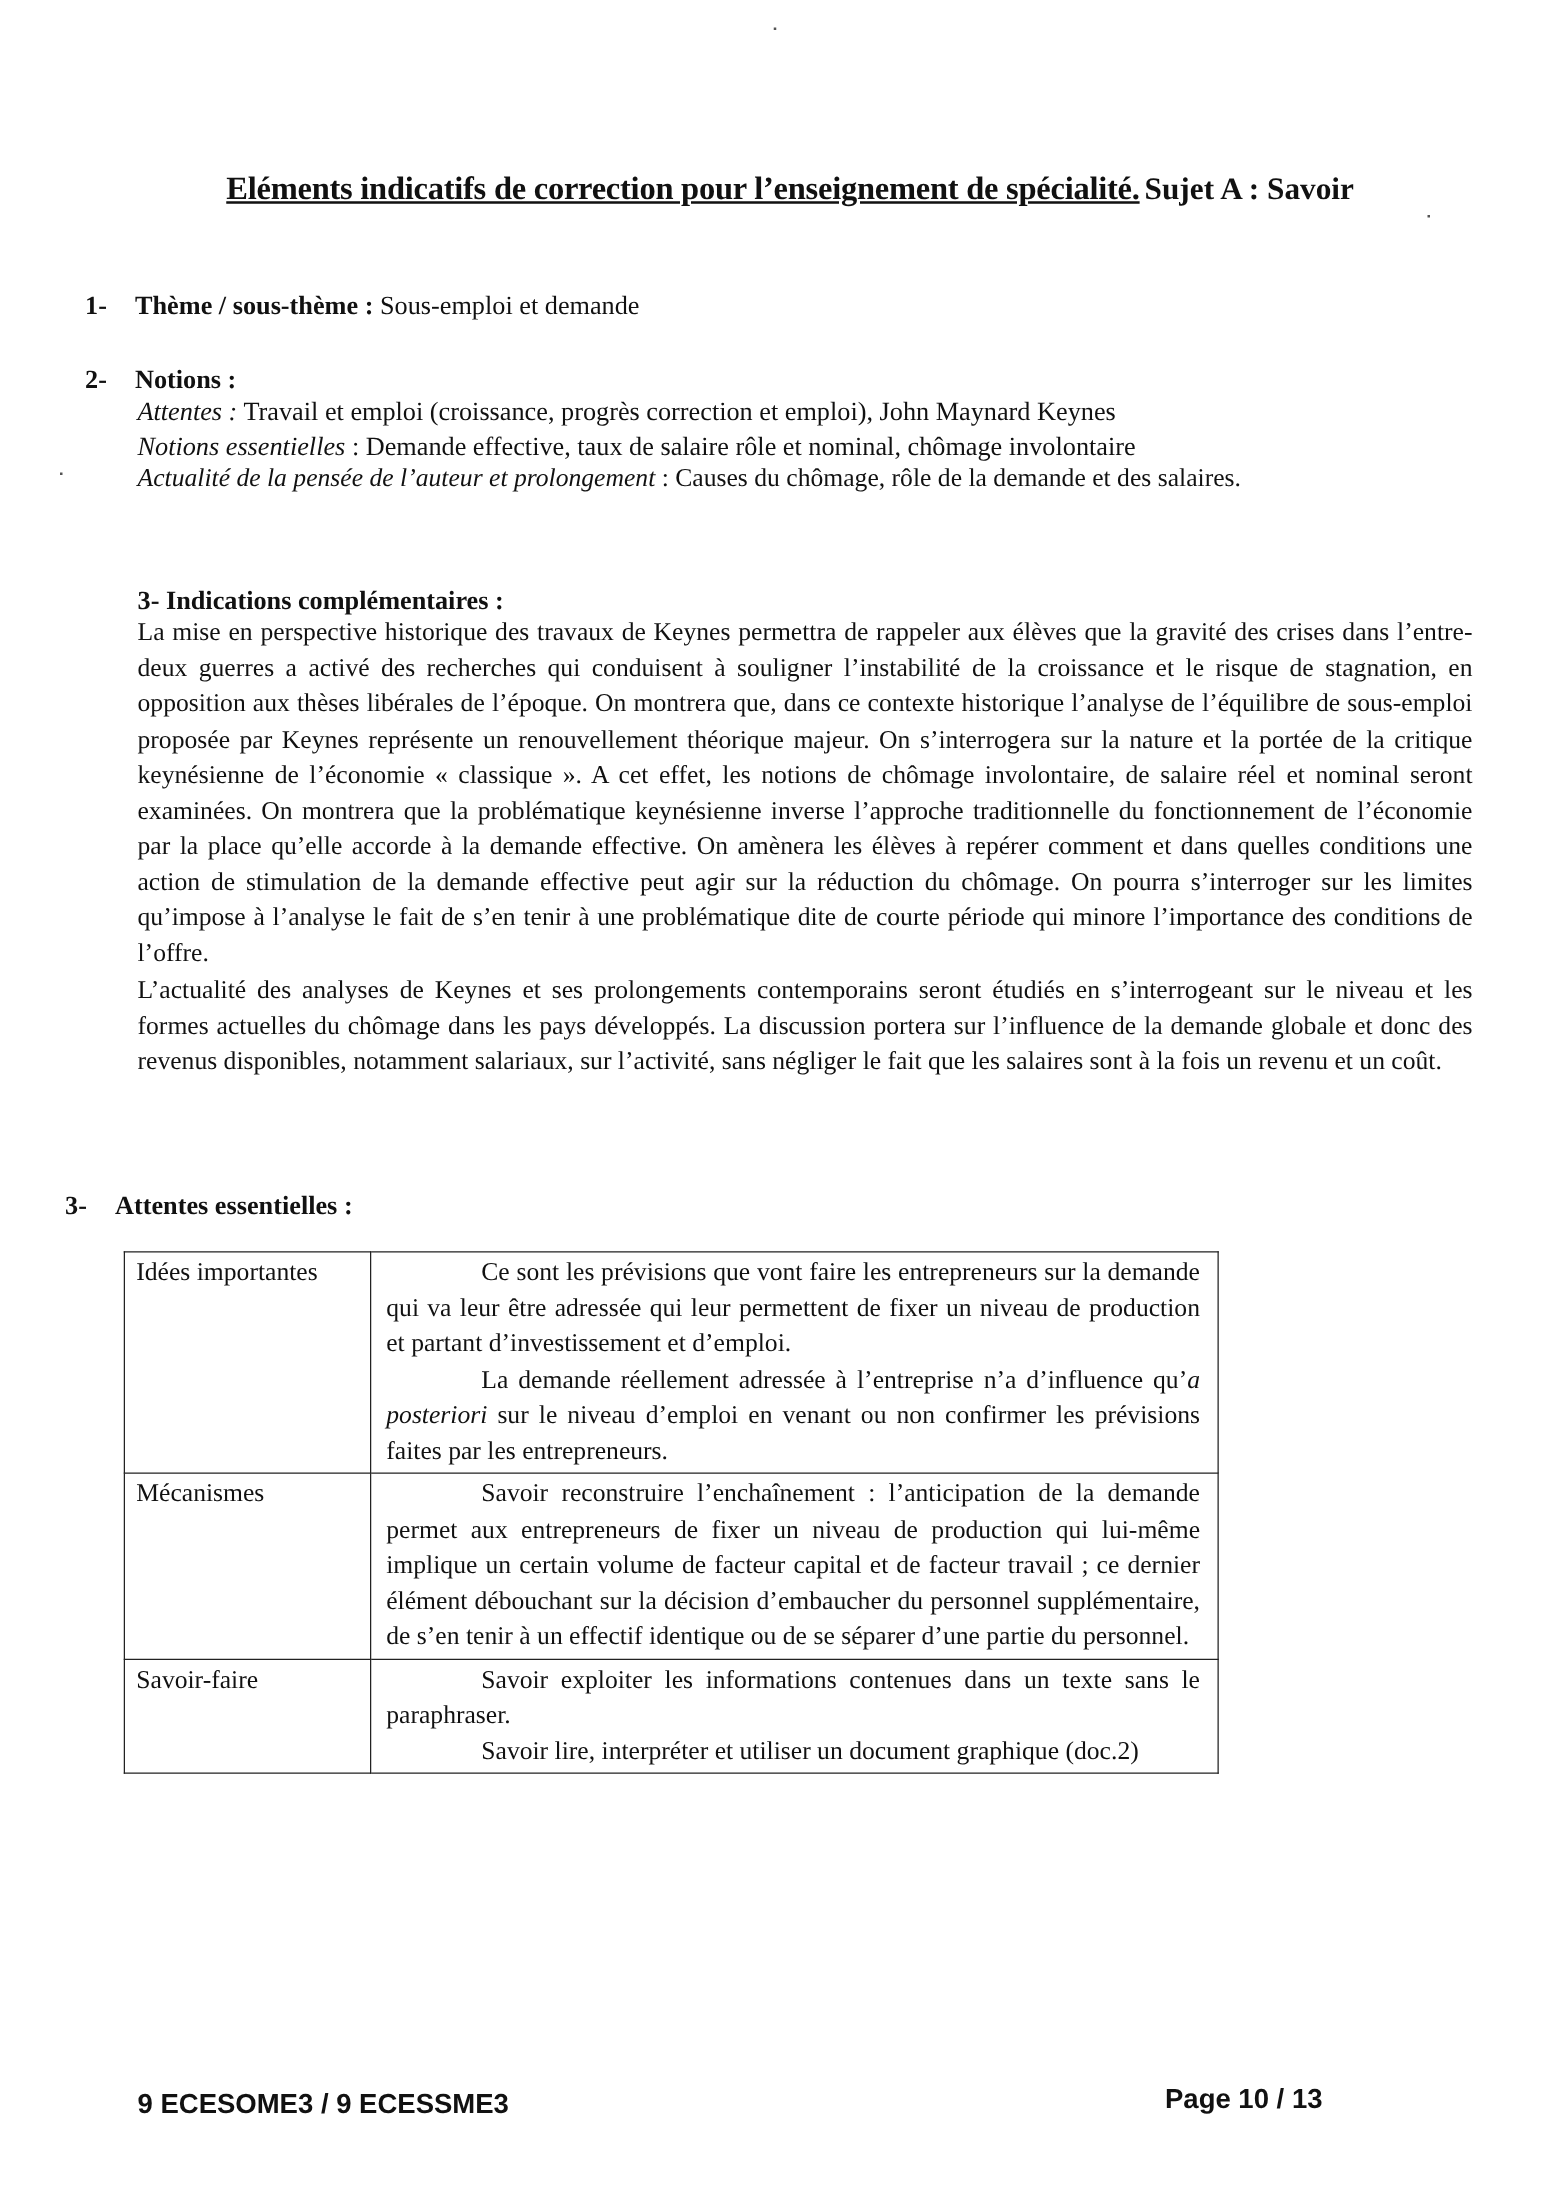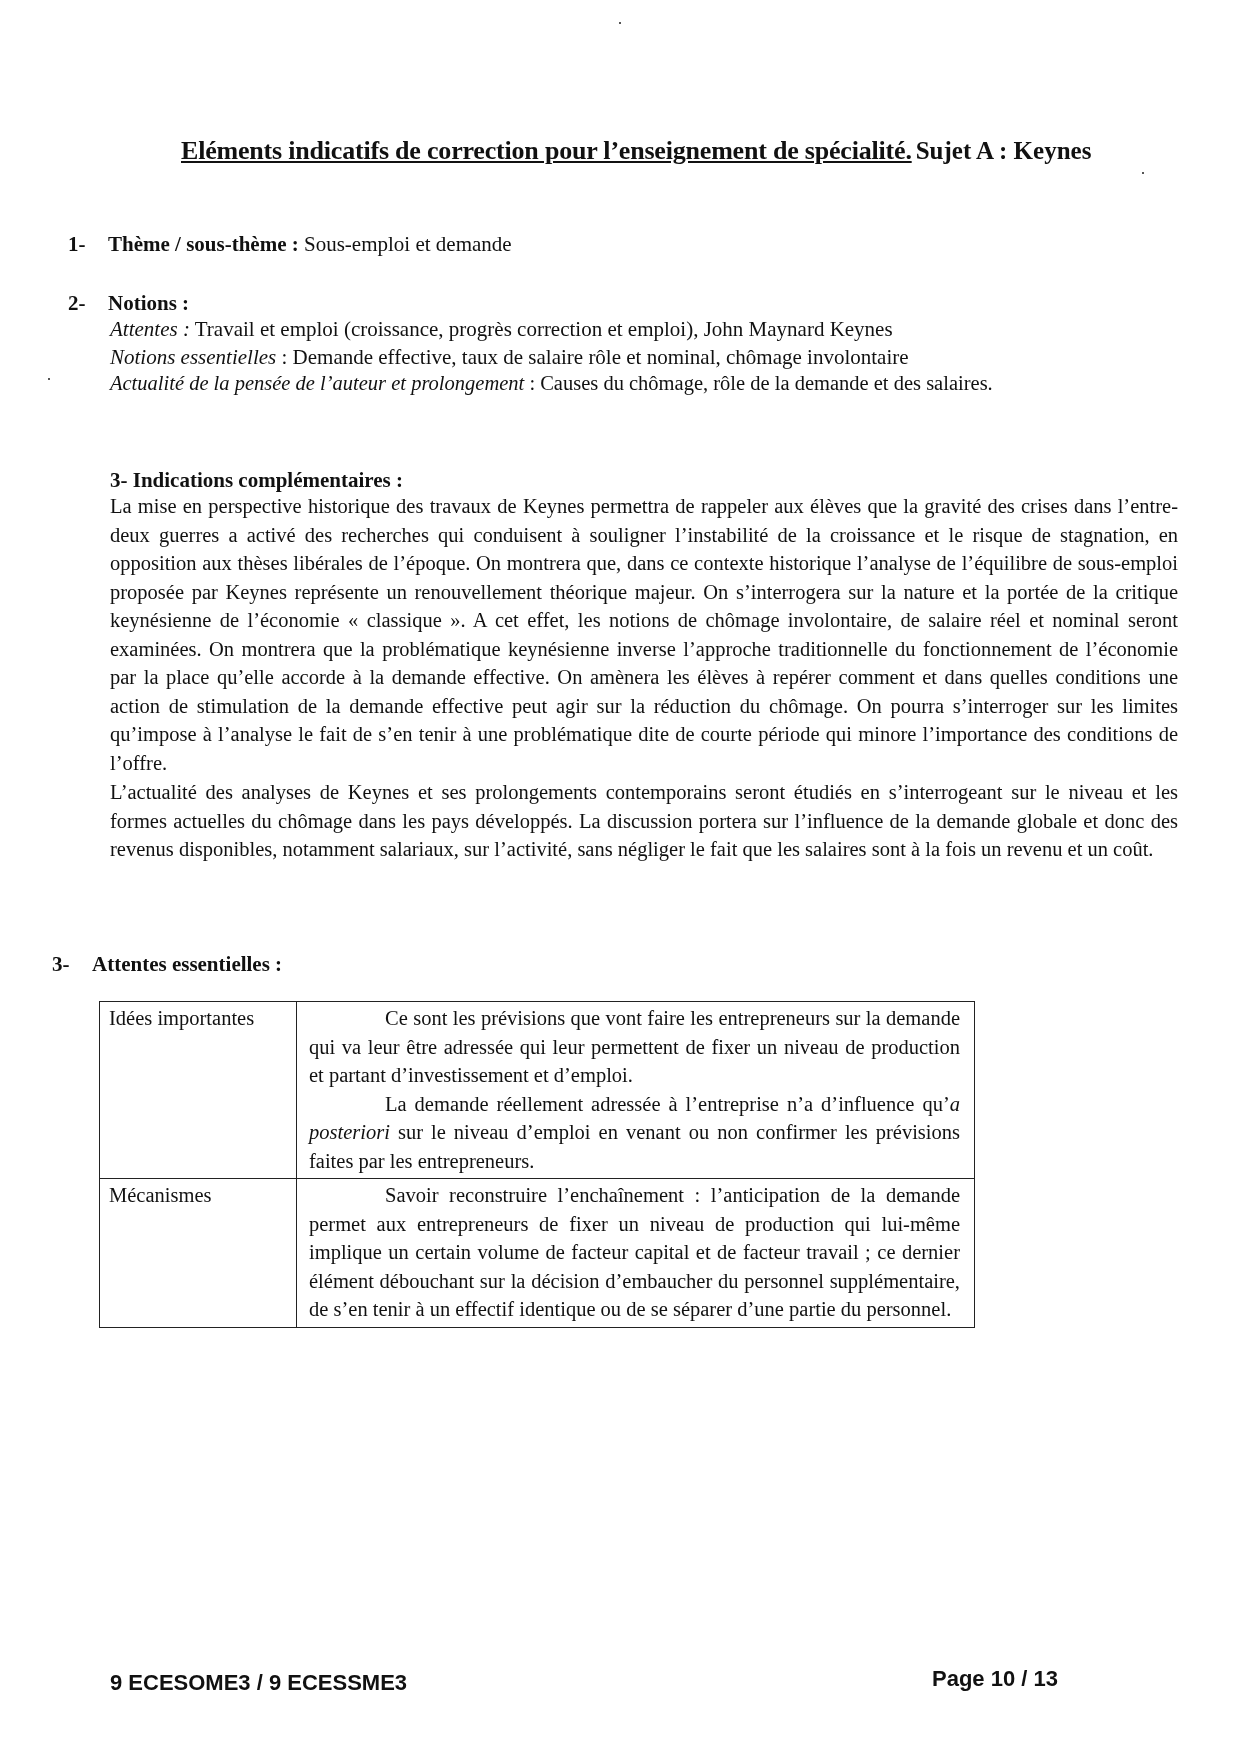--- a/index.html
+++ b/index.html
@@ -25,21 +25,21 @@
   .dot { width:2px; height:2px; background:#555; }
 </style>
 </head>
 <body>
 
 <div class="abs dot" style="left:619px;top:22px;"></div>
 <div class="abs dot" style="left:1142px;top:172px;"></div>
 <div class="abs dot" style="left:48px;top:378px;"></div>
 
 <div class="abs title">
-  <span class="u">Eléments indicatifs de correction pour l’enseignement de spécialité.</span><span class="s">Sujet A : Keynes</span>
+  <span class="u">Eléments indicatifs de correction pour l’enseignement de spécialité.</span><span class="s">Sujet A : Savoir</span>
 </div>
 
 <div class="abs line" style="left:68px;top:230px;">
   <span class="num">1-</span><span class="b">Thème / sous-thème :</span><span> Sous-emploi et demande</span>
 </div>
 
 <div class="abs line" style="left:68px;top:289px;">
   <span class="num">2-</span><span class="b">Notions :</span>
 </div>
 <div class="abs line" style="left:110px;top:315px;">
@@ -68,17 +68,24 @@
       <div class="ind">Ce sont les prévisions que vont faire les entrepreneurs sur la demande qui va leur être adressée qui leur permettent de fixer un niveau de production et partant d’investissement et d’emploi.</div>
       <div class="ind"><span>La demande réellement adressée à l’entreprise n’a d’influence qu’</span><span class="i">a posteriori</span><span> sur le niveau d’emploi en venant ou non confirmer les prévisions faites par les entrepreneurs.</span></div>
     </td>
   </tr>
   <tr>
     <td class="k">Mécanismes</td>
     <td class="v">
       <div class="ind">Savoir reconstruire l’enchaînement : l’anticipation de la demande permet aux entrepreneurs de fixer un niveau de production qui lui-même implique un certain volume de facteur capital et de facteur travail ; ce dernier élément débouchant sur la décision d’embaucher du personnel supplémentaire, de s’en tenir à un effectif identique ou de se séparer d’une partie du personnel.</div>
     </td>
   </tr>
+  <tr>
+    <td class="k">Savoir-faire</td>
+    <td class="v">
+      <div class="ind">Savoir exploiter les informations contenues dans un texte sans le paraphraser.</div>
+      <div class="ind">Savoir lire, interpréter et utiliser un document graphique (doc.2)</div>
+    </td>
+  </tr>
 </tbody>
   </table>
 
 <div class="abs foot" style="left:110px;top:1670px;">9 ECESOME3 / 9 ECESSME3</div>
 <div class="abs foot" style="left:932px;top:1666px;">Page 10 / 13</div>
 
 </body></html>

